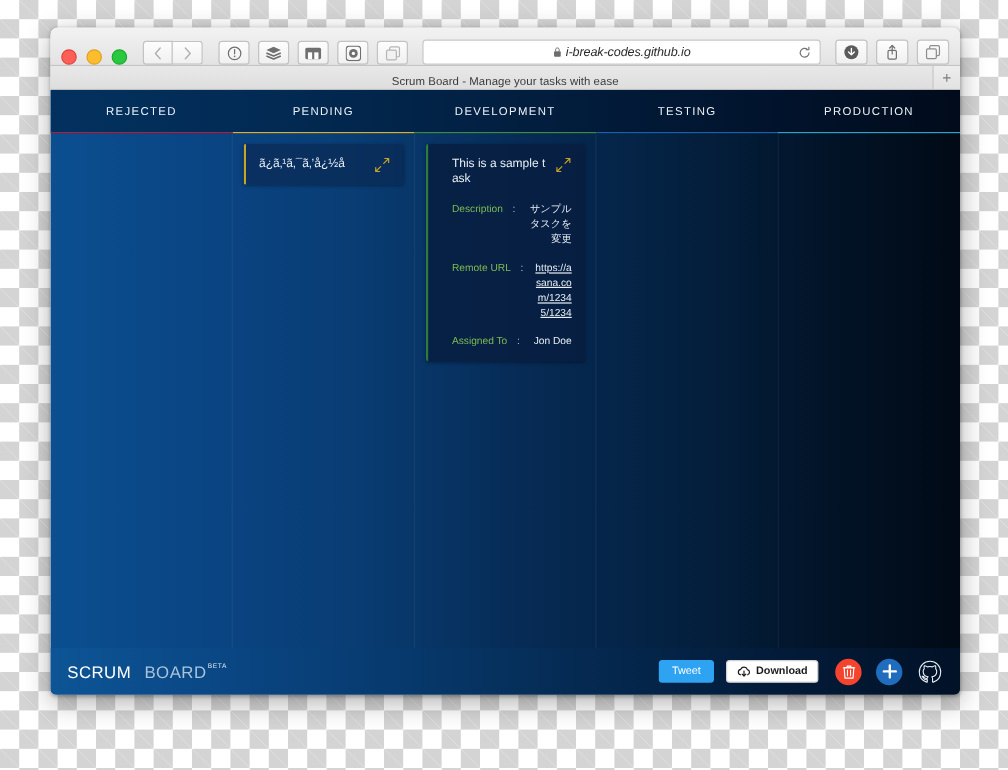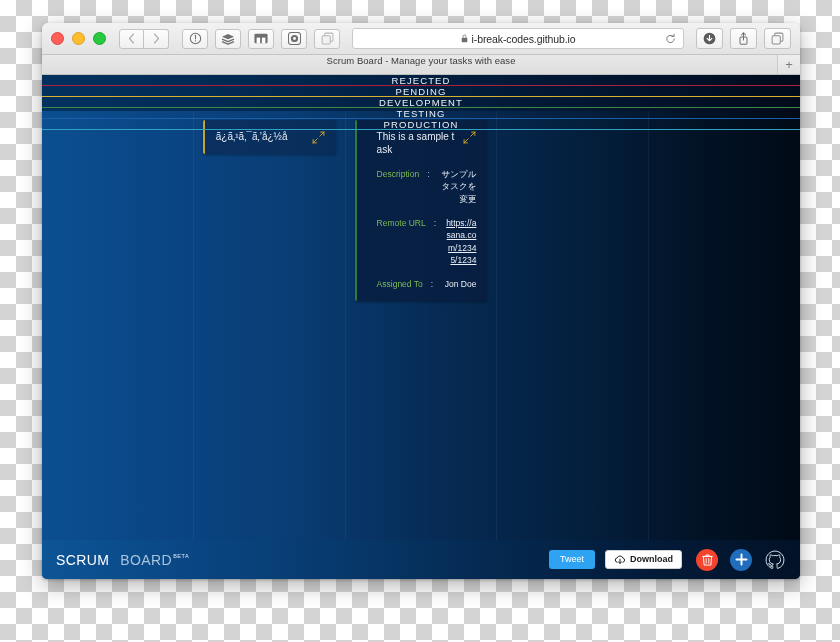--- a/index.html
+++ b/index.html
@@ -32,23 +32,24 @@
     background: #f6f6f6;
   }
 
   
   #browser-toolbar {
     position: relative;
     height: 32px;
     background: linear-gradient(#f2f2f2, #e3e3e3);
     border-bottom: 1px solid #c4c4c4;
     display: flex;
-    align-items: center;
+    align-items: flex-end;
     padding: 0 9px;
     box-sizing: border-box;
+    font-style: italic;
   }
   .traffic-lights {
     display: flex;
     gap: 8px;
     align-items: center;
     margin-right: 13px;
   }
   .light {
     width: 11px; height: 11px;
     border-radius: 50%;
@@ -104,21 +105,21 @@
   .right-group { display: flex; gap: 7px; margin-left: 12px; }
   .right-group .tb-btn { width: 27px; height: 21px; }
 
   
   #tab-bar {
     height: 19px;
     background: linear-gradient(#e8e8e8, #dedede);
     border-bottom: 1px solid #bfbfbf;
     position: relative;
     display: flex;
-    align-items: flex-start;
+    align-items: flex-end;
     justify-content: center;
   }
   #tab-title {
     font-size: 9.5px;
     color: #3a3a3a;
     letter-spacing: .05px;
   }
   #new-tab-button {
     position: absolute;
     right: 0; top: 0;
@@ -141,21 +142,20 @@
     overflow: hidden;
   }
 
   
   #board-header {
     display: flex;
     height: 36px;
     background: linear-gradient(90deg, #032c58 0%, #032murky 0%, #02244a 28%, #021b3a 55%, #01112a 78%, #010a1c 100%);
     position: relative;
     z-index: 3;
-    flex-direction: column;
   }
   #board-header::before {
     content: "";
     position: absolute;
     inset: 0;
     background: linear-gradient(90deg, #03315f 0%, #022a53 25%, #021d3d 55%, #01132c 80%, #010b1b 100%);
     z-index: -1;
   }
   .col-head {
     flex: 1 1 0;

